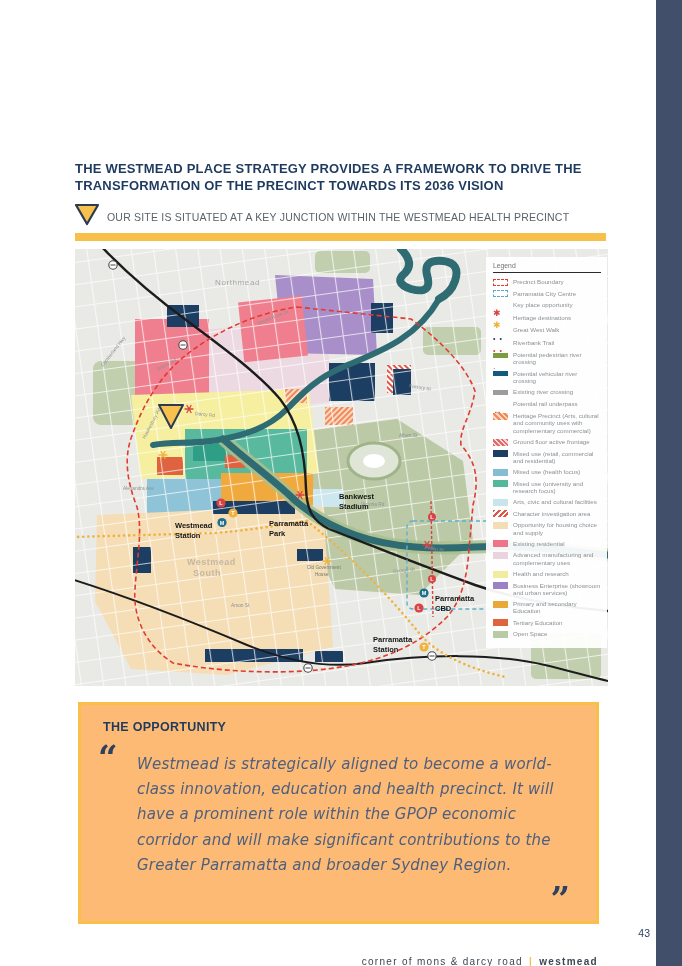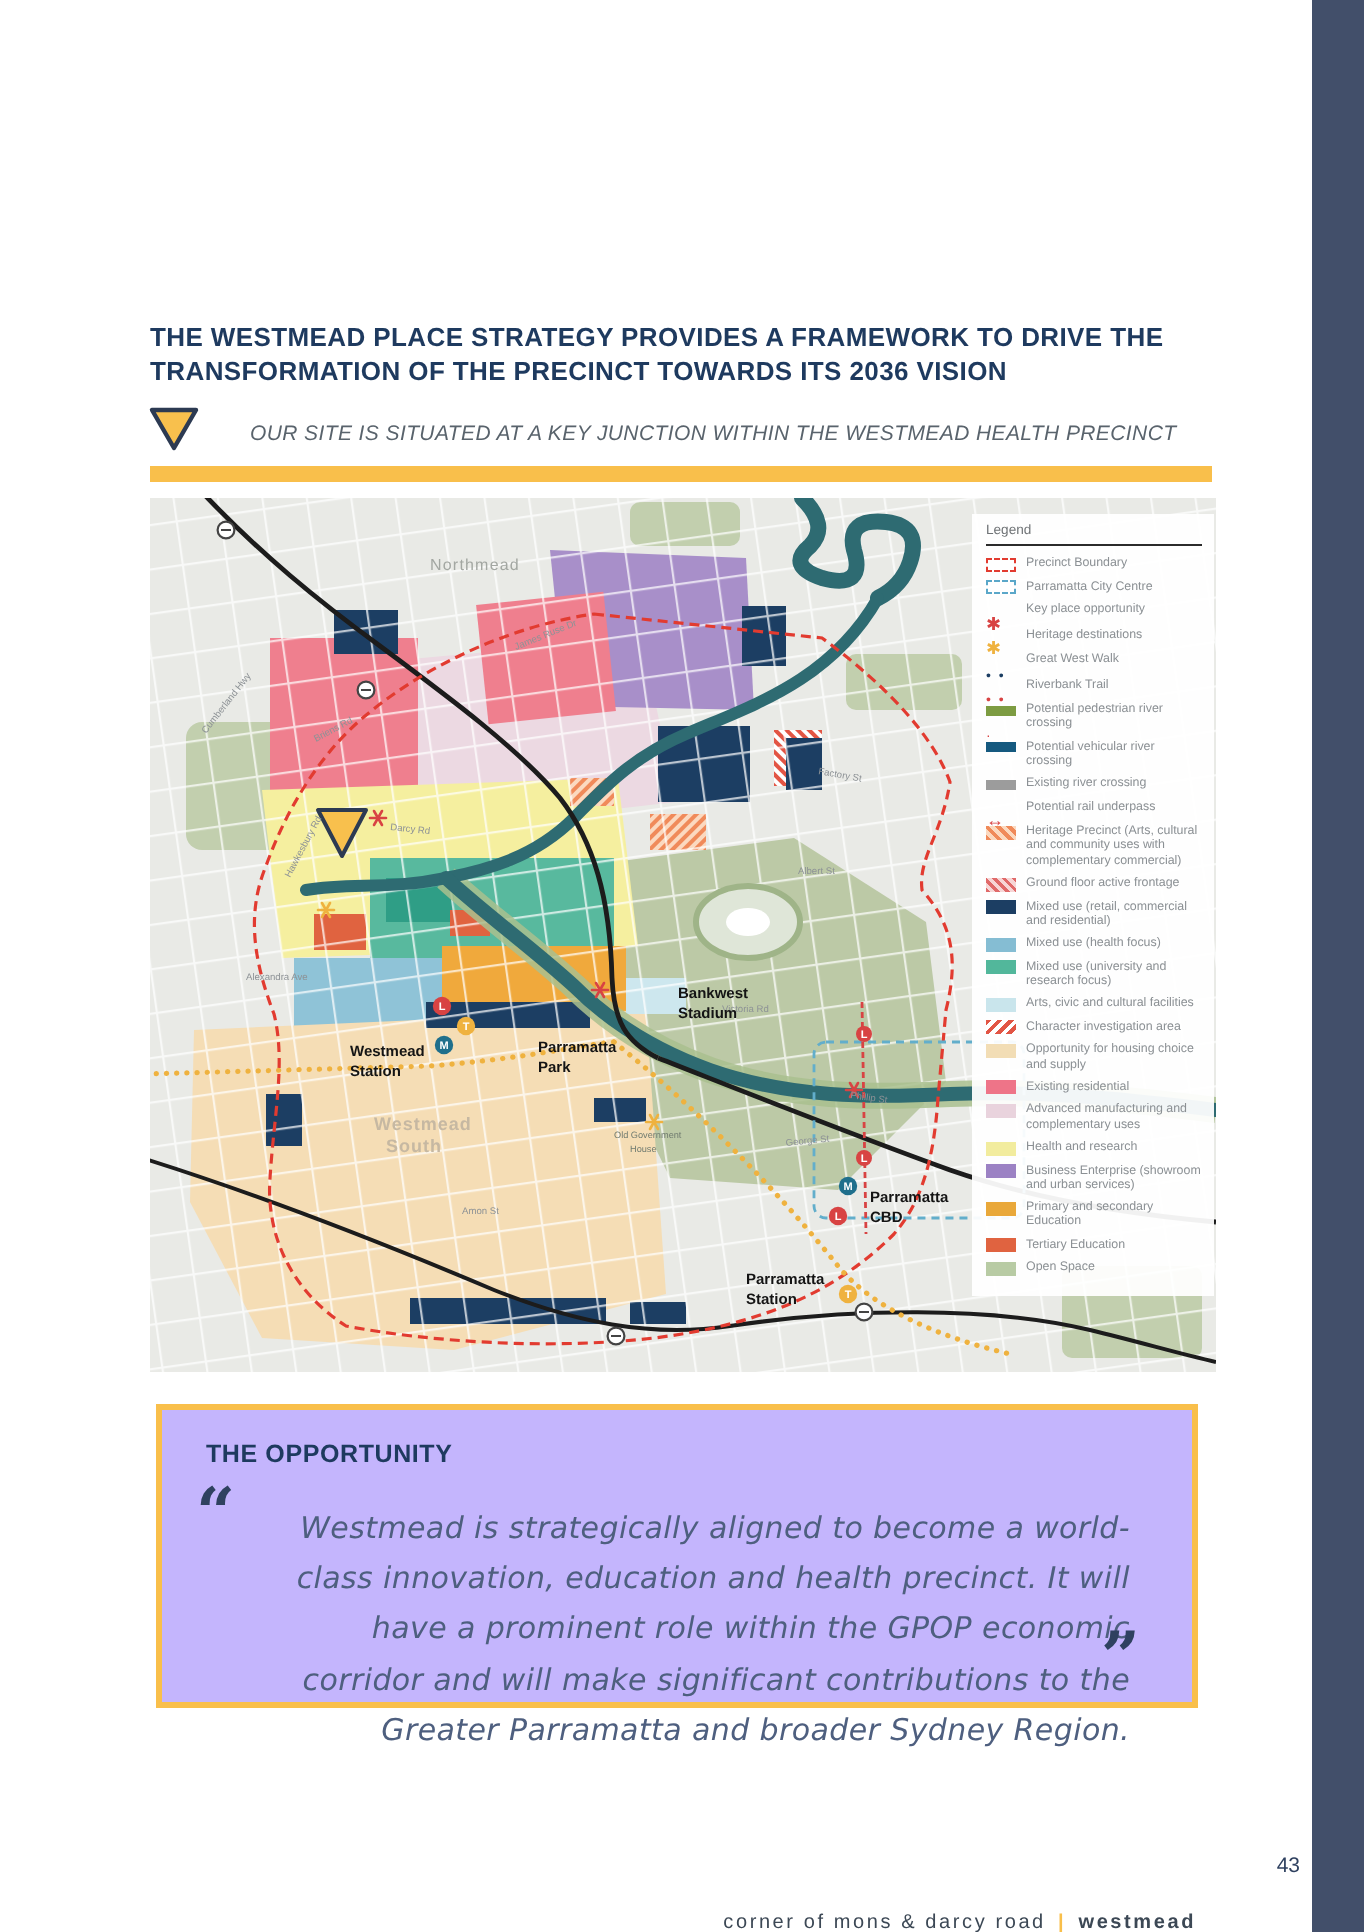--- a/index.html
+++ b/index.html
@@ -9,22 +9,22 @@
   }
   .side-strip{position:absolute;top:0;right:0;width:26px;height:966px;background:#424f6a;}
 
   
   .page-title{
     position:absolute;left:75px;top:161px;width:508px;
     font-size:13px;line-height:1.28;font-weight:bold;color:#1e3a5f;letter-spacing:.2px;
   }
   .marker-tri{position:absolute;left:73px;top:202px;}
   .subtitle{
-    position:absolute;left:125px;top:211px;width:480px;
-    font-size:10.5px;font-style:italic;color:#59636c;letter-spacing:.2px;
+    position:absolute;left:107px;top:211px;width:480px;
+    font-size:10.5px;color:#59636c;letter-spacing:.2px;
   }
   .yellow-bar{position:absolute;left:75px;top:233px;width:531px;height:8px;background:#f9bf4b;}
 
   
   .map-wrap{position:absolute;left:75px;top:249px;width:533px;height:437px;background:#e9eae6;overflow:hidden;}
   .map-wrap svg{position:absolute;left:0;top:0;}
   .legend{
     position:absolute;top:8px;right:1px;width:121px;max-height:421px;
     background:rgba(255,255,255,.94);padding:5px 6px 6px 7px;box-sizing:border-box;
   }
@@ -62,31 +62,30 @@
   
   .m-label{font-family:"Liberation Sans",sans-serif;font-weight:bold;font-size:7.5px;fill:#141414;}
   .m-area{font-family:"Liberation Sans",sans-serif;font-size:8px;fill:#a3a7a2;letter-spacing:.6px;}
   .m-ghost{font-family:"Liberation Sans",sans-serif;font-weight:bold;font-size:9px;fill:#c6b8a2;letter-spacing:.5px;}
   .m-tiny{font-family:"Liberation Sans",sans-serif;font-size:4.6px;fill:#6f7a6f;}
   .m-street{font-family:"Liberation Sans",sans-serif;font-size:4.8px;fill:#8d9296;}
   .m-badge{font-family:"Liberation Sans",sans-serif;font-size:5.5px;font-weight:bold;fill:#ffffff;text-anchor:middle;}
 
   
   .opp-box{
-    position:absolute;left:78px;top:702px;width:521px;height:152px;
-    border:3px solid #f9bf4b;background:#c4b5fd;box-sizing:border-box;
+    position:absolute;left:78px;top:702px;width:521px;height:222px;
+    border:3px solid #f9bf4b;background:#fdba74;box-sizing:border-box;
   }
   .opp-heading{margin:15px 0 0 22px;font-size:12.5px;font-weight:bold;color:#1e3a5f;letter-spacing:.3px;}
   .opp-openquote{position:absolute;left:17px;top:32px;font-family:"DejaVu Serif",serif;font-weight:bold;font-size:34px;color:#2f4160;}
   .opp-closequote{position:absolute;right:26px;bottom:2px;font-family:"DejaVu Serif",serif;font-weight:bold;font-size:34px;color:#2f4160;}
   .opp-quote{
     position:absolute;left:56px;top:47px;width:428px;
     font-size:15px;font-style:italic;color:#4e5f7f;line-height:1.68;letter-spacing:.2px;
     font-family:"DejaVu Sans",sans-serif;
-    text-align:right;
   }
 
   
   .footer-line{position:absolute;top:928px;right:84px;font-size:10px;color:#3c4855;letter-spacing:1.3px;margin-top:28px;}
   .footer-line .sep{color:#f9bf4b;font-weight:bold;padding:0 2px;}
   .footer-line .bold{font-weight:bold;}
   .page-number{position:absolute;top:927px;right:32px;font-size:10.5px;font-weight:normal;color:#2f4160;}
 </style>
 </head>
 <body>

